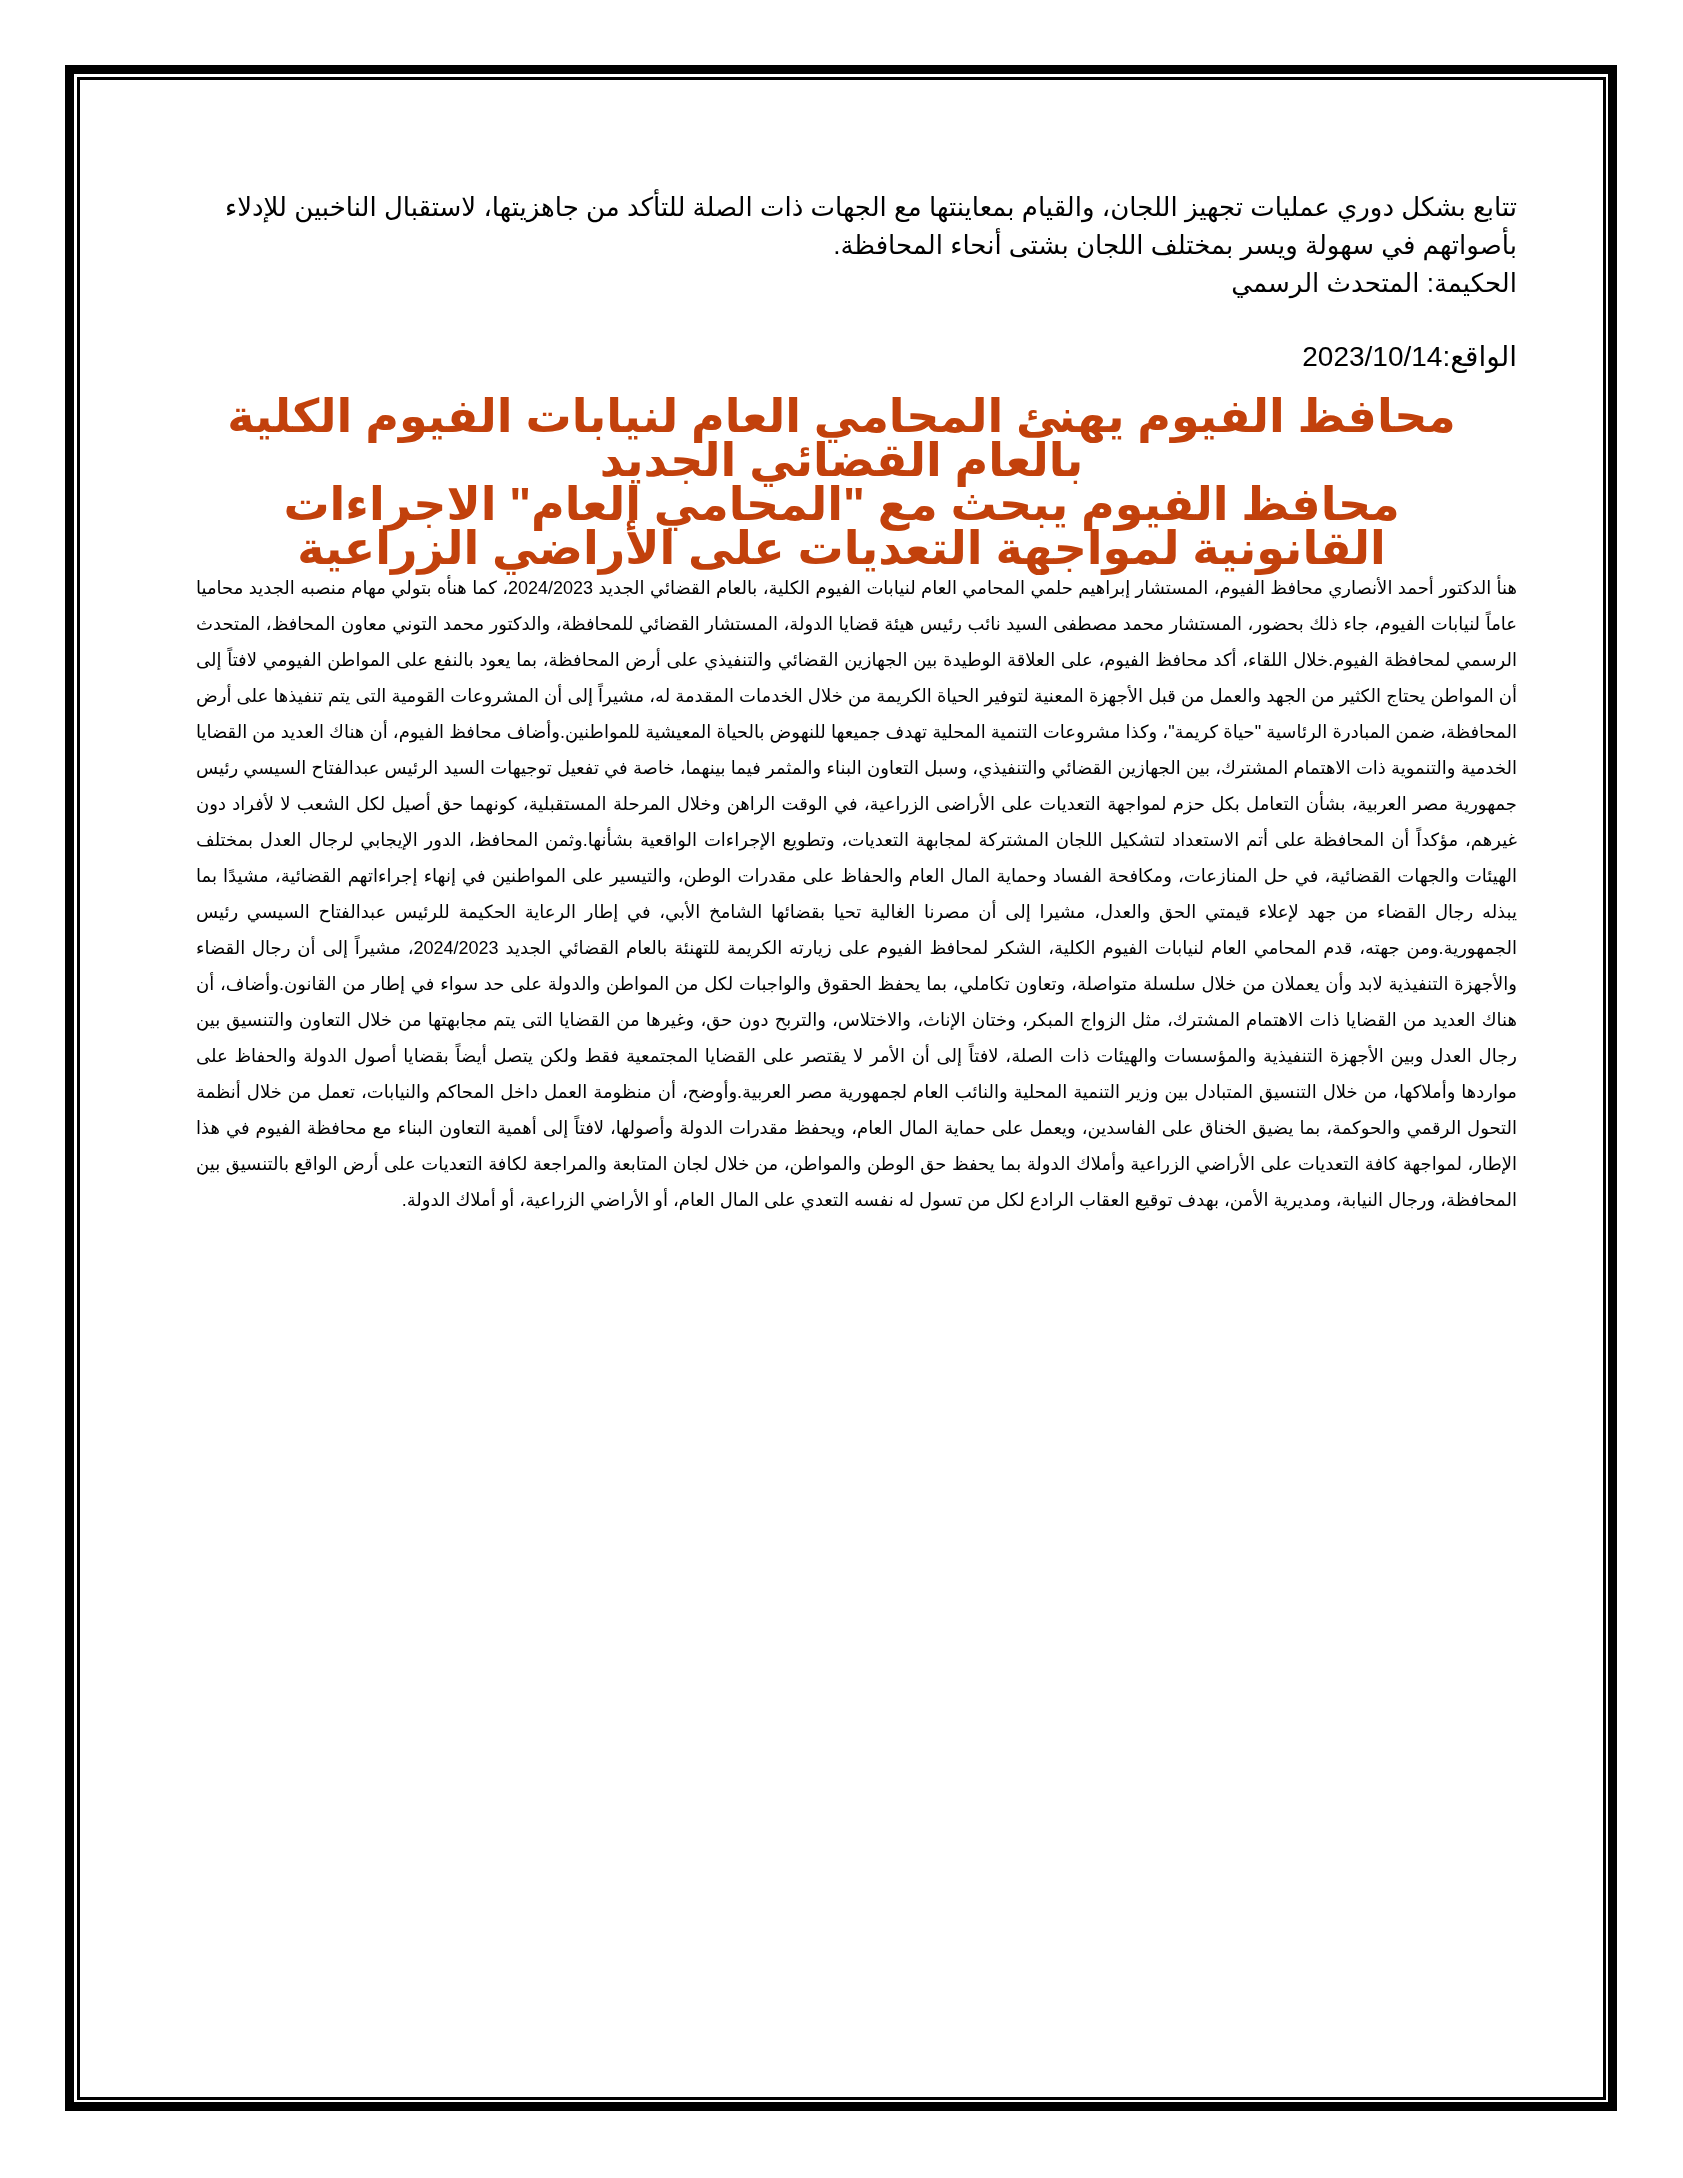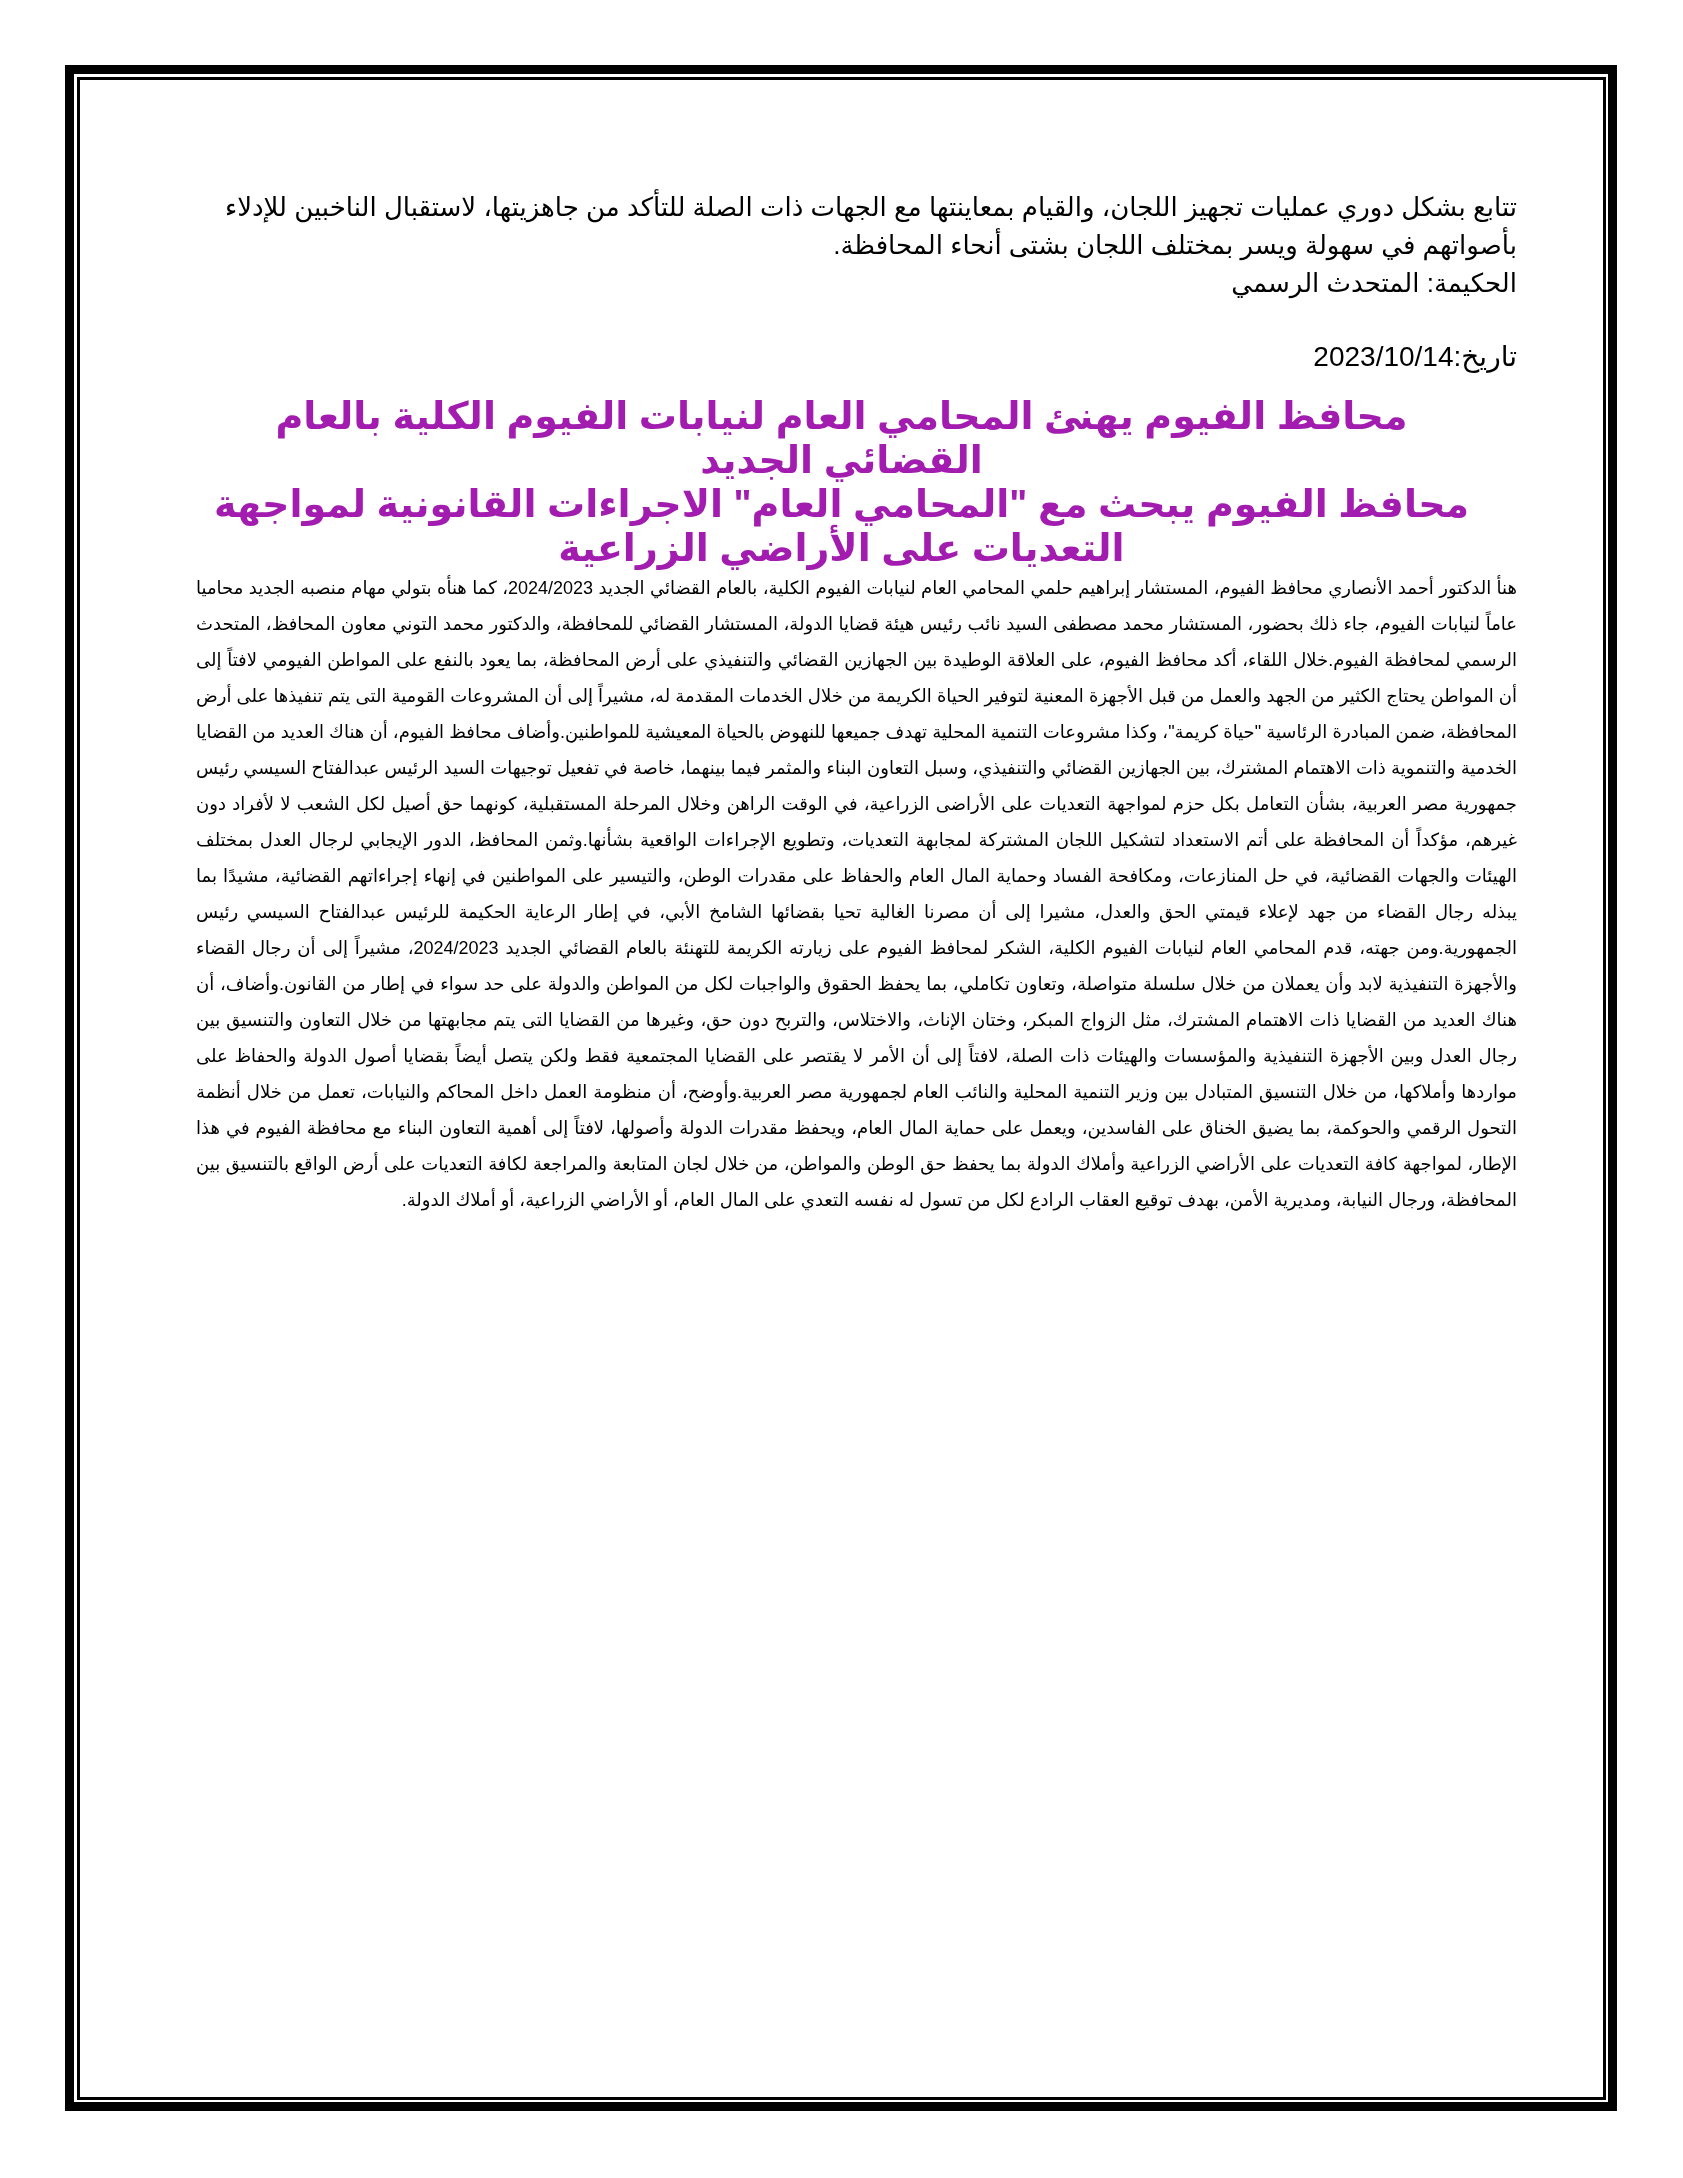--- a/index.html
+++ b/index.html
@@ -15,42 +15,42 @@
     .content {
       position: absolute; left: 196px; top: 188px; width: 1321px;
       direction: rtl; text-align: justify;
       font-family: "Liberation Sans", "DejaVu Sans", sans-serif;
       color: #000;
     }
     .intro { font-size: 26px; line-height: 38px; margin: 0; text-align: right; }
     .intro p { margin: 0; }
     .date { font-size: 28px; line-height: 38px; margin: 36px 0 0 0; text-align: right; }
     .title {
-      color: #a21caf; font-weight: bold; font-size: 38px; line-height: 44px;
+      color: #c2410c; font-weight: bold; font-size: 46px; line-height: 44px;
       text-align: center; margin: 18px 0 0 0; padding-right: 30px;
     }
     .title p { margin: 0; }
     .body-text {
       font-size: 18px; line-height: 36px; margin: 0;
       text-align: justify; text-align-last: right;
     }
   </style>
 </head>
 <body>
 
 <div class="frame-outer"></div>
 <div class="frame-inner"></div>
 
 <div class="content">
   <div class="intro">
     <p>تتابع بشكل دوري عمليات تجهيز اللجان، والقيام بمعاينتها مع الجهات ذات الصلة للتأكد من جاهزيتها، لاستقبال الناخبين للإدلاء بأصواتهم في سهولة ويسر بمختلف اللجان بشتى أنحاء المحافظة.</p>
     <p>الحكيمة: المتحدث الرسمي</p>
   </div>
 
-  <div class="date"><span>تاريخ:</span><span>2023/10/14</span></div>
+  <div class="date"><span>الواقع:</span><span>2023/10/14</span></div>
 
   <div class="title">
     <p>محافظ الفيوم يهنئ المحامي العام لنيابات الفيوم الكلية بالعام القضائي الجديد</p>
     <p>محافظ الفيوم يبحث مع "المحامي العام" الاجراءات القانونية لمواجهة التعديات على الأراضي الزراعية</p>
   </div>
 
   <p class="body-text">هنأ الدكتور أحمد الأنصاري محافظ الفيوم، المستشار إبراهيم حلمي المحامي العام لنيابات الفيوم الكلية، بالعام القضائي الجديد 2024/2023، كما هنأه بتولي مهام منصبه الجديد محاميا عاماً لنيابات الفيوم، جاء ذلك بحضور، المستشار محمد مصطفى السيد نائب رئيس هيئة قضايا الدولة، المستشار القضائي للمحافظة، والدكتور محمد التوني معاون المحافظ، المتحدث الرسمي لمحافظة الفيوم.خلال اللقاء، أكد محافظ الفيوم، على العلاقة الوطيدة بين الجهازين القضائي والتنفيذي على أرض المحافظة، بما يعود بالنفع على المواطن الفيومي لافتاً إلى أن المواطن يحتاج الكثير من الجهد والعمل من قبل الأجهزة المعنية لتوفير الحياة الكريمة من خلال الخدمات المقدمة له، مشيراً إلى أن المشروعات القومية التى يتم تنفيذها على أرض المحافظة، ضمن المبادرة الرئاسية "حياة كريمة"، وكذا مشروعات التنمية المحلية تهدف جميعها للنهوض بالحياة المعيشية للمواطنين.وأضاف محافظ الفيوم، أن هناك العديد من القضايا الخدمية والتنموية ذات الاهتمام المشترك، بين الجهازين القضائي والتنفيذي، وسبل التعاون البناء والمثمر فيما بينهما، خاصة في تفعيل توجيهات السيد الرئيس عبدالفتاح السيسي رئيس جمهورية مصر العربية، بشأن التعامل بكل حزم لمواجهة التعديات على الأراضى الزراعية، في الوقت الراهن وخلال المرحلة المستقبلية، كونهما حق أصيل لكل الشعب لا لأفراد دون غيرهم، مؤكداً أن المحافظة على أتم الاستعداد لتشكيل اللجان المشتركة لمجابهة التعديات، وتطويع الإجراءات الواقعية بشأنها.وثمن المحافظ، الدور الإيجابي لرجال العدل بمختلف الهيئات والجهات القضائية، في حل المنازعات، ومكافحة الفساد وحماية المال العام والحفاظ على مقدرات الوطن، والتيسير على المواطنين في إنهاء إجراءاتهم القضائية، مشيدًا بما يبذله رجال القضاء من جهد لإعلاء قيمتي الحق والعدل، مشيرا إلى أن مصرنا الغالية تحيا بقضائها الشامخ الأبي، في إطار الرعاية الحكيمة للرئيس عبدالفتاح السيسي رئيس الجمهورية.ومن جهته، قدم المحامي العام لنيابات الفيوم الكلية، الشكر لمحافظ الفيوم على زيارته الكريمة للتهنئة بالعام القضائي الجديد 2024/2023، مشيراً إلى أن رجال القضاء والأجهزة التنفيذية لابد وأن يعملان من خلال سلسلة متواصلة، وتعاون تكاملي، بما يحفظ الحقوق والواجبات لكل من المواطن والدولة على حد سواء في إطار من القانون.وأضاف، أن هناك العديد من القضايا ذات الاهتمام المشترك، مثل الزواج المبكر، وختان الإناث، والاختلاس، والتربح دون حق، وغيرها من القضايا التى يتم مجابهتها من خلال التعاون والتنسيق بين رجال العدل وبين الأجهزة التنفيذية والمؤسسات والهيئات ذات الصلة، لافتاً إلى أن الأمر لا يقتصر على القضايا المجتمعية فقط ولكن يتصل أيضاً بقضايا أصول الدولة والحفاظ على مواردها وأملاكها، من خلال التنسيق المتبادل بين وزير التنمية المحلية والنائب العام لجمهورية مصر العربية.وأوضح، أن منظومة العمل داخل المحاكم والنيابات، تعمل من خلال أنظمة التحول الرقمي والحوكمة، بما يضيق الخناق على الفاسدين، ويعمل على حماية المال العام، ويحفظ مقدرات الدولة وأصولها، لافتاً إلى أهمية التعاون البناء مع محافظة الفيوم في هذا الإطار، لمواجهة كافة التعديات على الأراضي الزراعية وأملاك الدولة بما يحفظ حق الوطن والمواطن، من خلال لجان المتابعة والمراجعة لكافة التعديات على أرض الواقع بالتنسيق بين المحافظة، ورجال النيابة، ومديرية الأمن، بهدف توقيع العقاب الرادع لكل من تسول له نفسه التعدي على المال العام، أو الأراضي الزراعية، أو أملاك الدولة.</p>
 </div>
 
 

